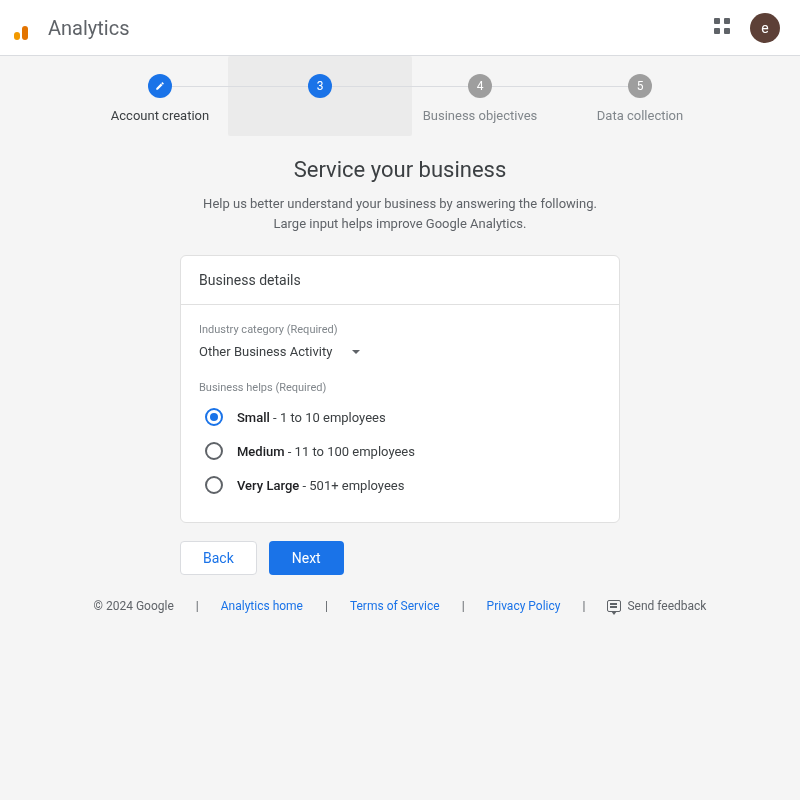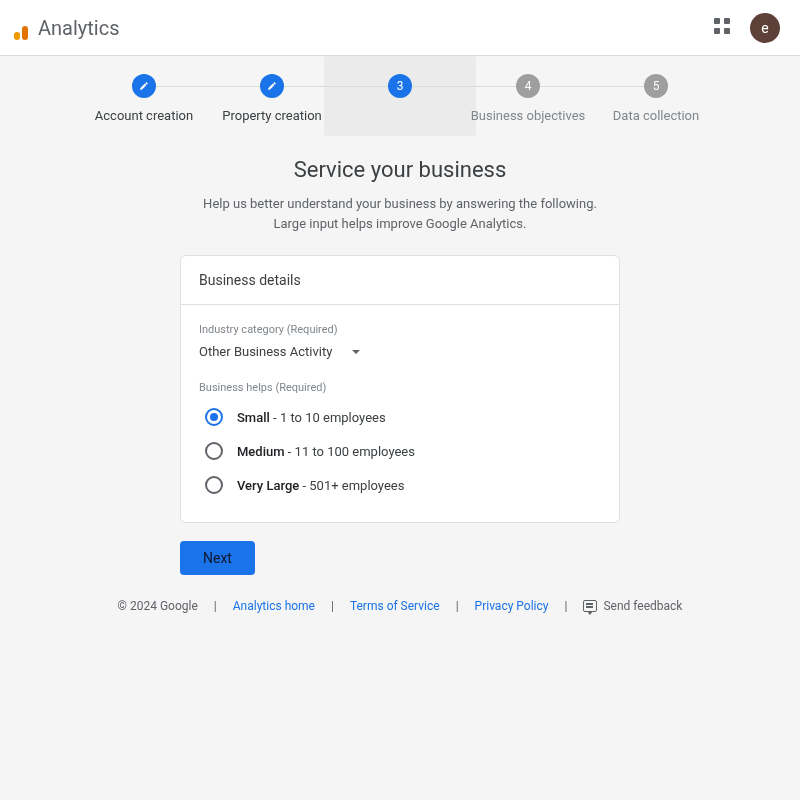--- a/index.html
+++ b/index.html
@@ -13,21 +13,21 @@
     overflow: hidden;
   }
   .header {
     display: flex;
     align-items: center;
     justify-content: space-between;
     padding: 10px 20px 10px 14px;
     border-bottom: 1px solid #dadce0;
     height: 56px;
   }
-  .header-left { display: flex; align-items: center; gap: 10px; text-align: center; }
+  .header-left { display: flex; align-items: center; gap: 20px; text-align: center; }
   .logo {
     display: flex; align-items: flex-end; gap: 2px;
     height: 24px;
   }
   .logo .bar1 { width: 6px; height: 8px; background: #f29900; border-radius: 3px; }
   .logo .bar2 { width: 6px; height: 14px; background: #e37400; border-radius: 3px; }
   
   .product-name { font-size: 20px; color: #5f6368; font-weight: 400; }
   .header-right { display: flex; align-items: center; gap: 16px; }
   .apps-icon {
@@ -160,26 +160,26 @@
     font-size: 14px; border-radius: 4px;
     cursor: pointer;
     border: 1px solid transparent;
     font-family: inherit;
   }
   .btn.secondary {
     background: #fff; color: #1a73e8;
     border: 1px solid #dadce0;
   }
   .btn.primary {
-    background: #1a73e8; color: #0f172a;
+    background: #1a73e8; color: #ffffff;
   }
   .footer {
     margin-top: 24px;
     font-size: 12px; color: #5f6368;
-    display: flex; align-items: center; gap: 16px; flex-wrap: wrap;
+    display: flex; align-items: center; gap: 22px; flex-wrap: wrap;
     justify-content: center;
   }
   .footer a { color: #1a73e8; text-decoration: none; }
   .footer .sep { color: #5f6368; }
   .feedback-icon {
     display: inline-flex; width: 14px; height: 12px;
     border: 1.5px solid #5f6368; border-radius: 2px;
     position: relative; margin-right: 2px;
   }
   .feedback-icon::after {
@@ -219,29 +219,20 @@
 
   <div class="stepper">
     <div class="step completed">
       <div class="line"></div>
       <div class="circle">
         <svg class="pencil-icon" viewBox="0 0 24 24" fill="#fff">
             <path d="M3 17.25V21h3.75L17.81 9.94l-3.75-3.75L3 17.25zM20.71 7.04a1 1 0 0 0 0-1.41l-2.34-2.34a1 1 0 0 0-1.41 0l-1.83 1.83 3.75 3.75 1.83-1.83z"></path>
           </svg>
       </div>
       <div class="label">Account creation</div>
-    </div>
-    <div class="step completed">
-      <div class="line"></div>
-      <div class="circle">
-        <svg class="pencil-icon" viewBox="0 0 24 24" fill="#fff">
-            <path d="M3 17.25V21h3.75L17.81 9.94l-3.75-3.75L3 17.25zM20.71 7.04a1 1 0 0 0 0-1.41l-2.34-2.34a1 1 0 0 0-1.41 0l-1.83 1.83 3.75 3.75 1.83-1.83z"></path>
-          </svg>
-      </div>
-      <div class="label">Property creation</div>
     </div>
     <div class="step current">
       <div class="step-highlight"></div>
       <div class="line"></div>
       <div class="circle">3</div>
       <div class="label">Business details</div>
     </div>
     <div class="step future">
       <div class="line"></div>
       <div class="circle">4</div>
@@ -280,20 +271,21 @@
         </div>
         <div class="radio-row">
           <span class="radio"></span>
           <span class="radio-label"><span class="bold">Very Large</span><span> - 501+ employees</span></span>
         </div>
       </div>
     </div>
   </div>
 
   <div class="actions">
+    <button class="btn secondary">Back</button>
     <button class="btn primary">Next</button>
   </div>
 
   <div class="footer">
     <span>© 2024 Google</span>
     <span class="sep">|</span>
     <a href="#">Analytics home</a>
     <span class="sep">|</span>
     <a href="#">Terms of Service</a>
     <span class="sep">|</span>

